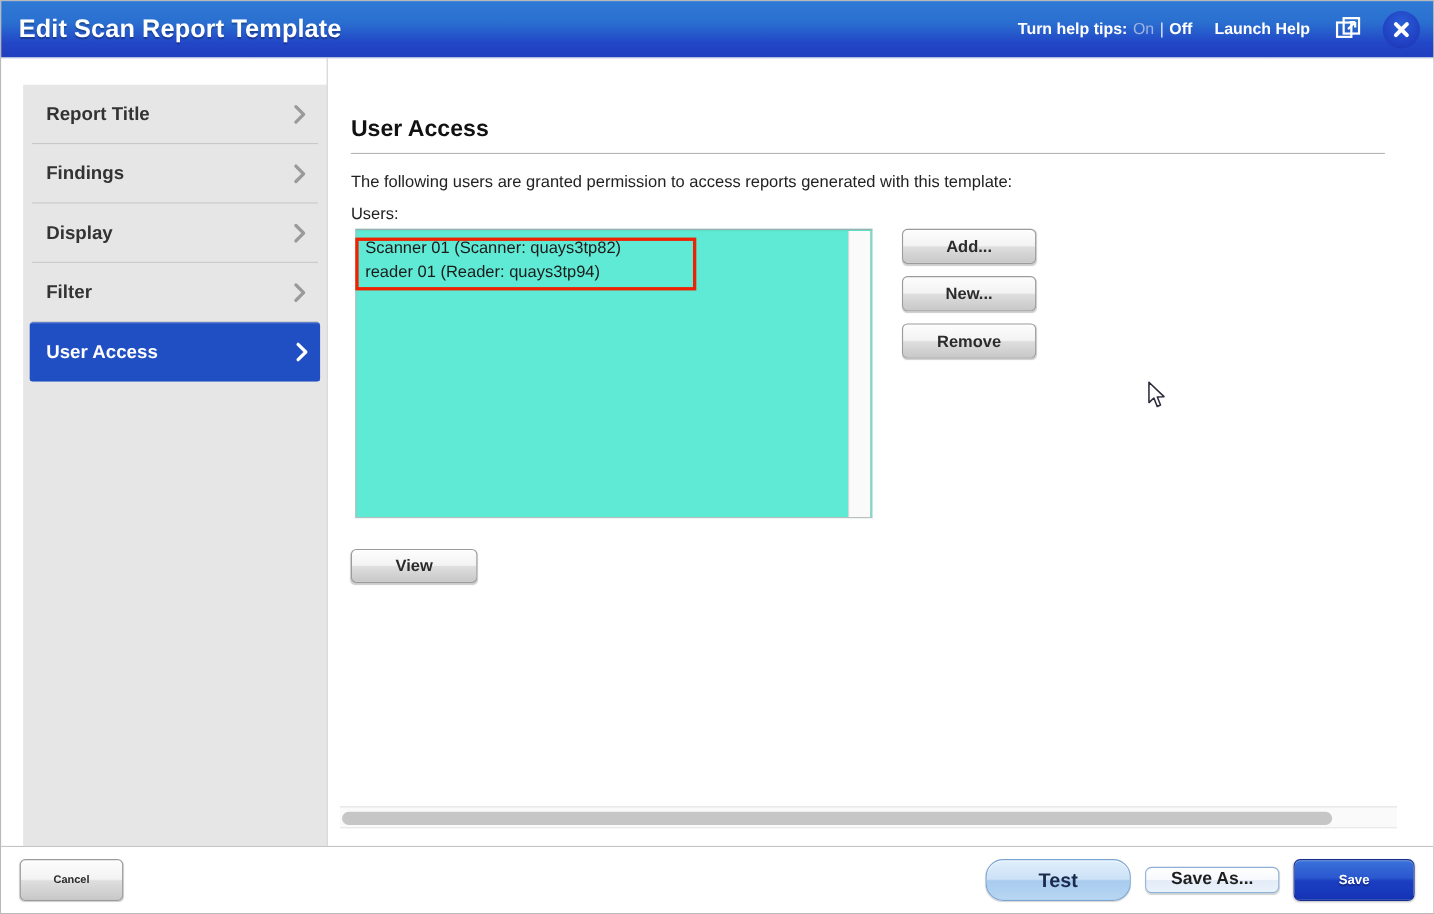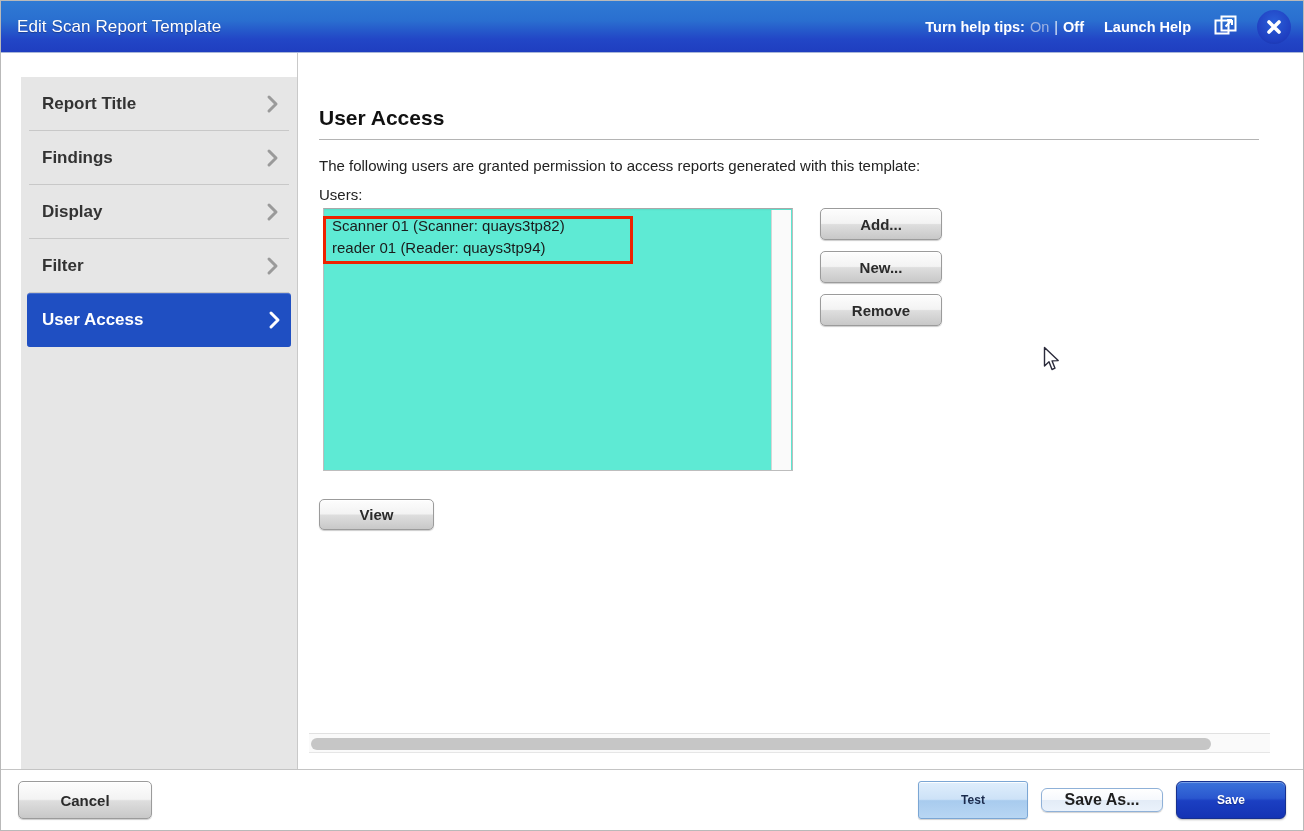--- a/index.html
+++ b/index.html
@@ -26,22 +26,22 @@
     left: 0; top: 0;
     width: 1304px; height: 52px;
     background: linear-gradient(to bottom, #2f7ad4 0%, #2a6fd0 38%, #2246c6 75%, #1f3ec0 100%);
     border-bottom: 1px solid #a9b6d8;
     display: flex;
     align-items: center;
     padding: 0 14px 0 16px;
   }
   .app-title {
     color: #ffffff;
-    font-size: 17px;
-    font-weight: normal;
+    font-size: 23px;
+    font-weight: bold;
     letter-spacing: .1px;
     text-shadow: 0 1px 1px rgba(0,0,0,.28);
     white-space: nowrap;
   }
   .title-right {
     margin-left: auto;
     display: flex;
     align-items: center;
     gap: 16px;
   }
@@ -250,27 +250,27 @@
     display: flex;
     align-items: center;
     padding: 0 17px;
   }
   .footer-right {
     margin-left: auto;
     display: flex;
     align-items: center;
     gap: 13px;
   }
-  .btn-cancel { width: 134px; height: 38px; font-size: 15px; }
+  .btn-cancel { width: 94px; height: 38px; font-size: 10px; }
   .btn-test {
-    width: 110px; height: 38px; font-size: 12px;
+    width: 132px; height: 38px; font-size: 18px;
     color: #1b2b4d;
     background: linear-gradient(to bottom, #dfeefc 0%, #cde2f7 48%, #a8cbee 52%, #b8d6f3 100%);
     border: 1px solid #7ba6d4;
-    border-radius: 3px;
+    border-radius: 16px;
     box-shadow: 0 1px 1px rgba(0,0,0,.18), inset 0 1px 0 rgba(255,255,255,.9);
   }
   .btn-saveas {
     width: 122px; height: 24px; font-size: 16px;
     color: #1f1f1f;
     background: linear-gradient(to bottom, #ffffff 0%, #f6f9fd 48%, #e3ecf7 52%, #eaf2fb 100%);
     border: 1px solid #8fb1d8;
     border-radius: 6px;
     box-shadow: 0 1px 1px rgba(0,0,0,.18), inset 0 1px 0 rgba(255,255,255,.95);
   }

